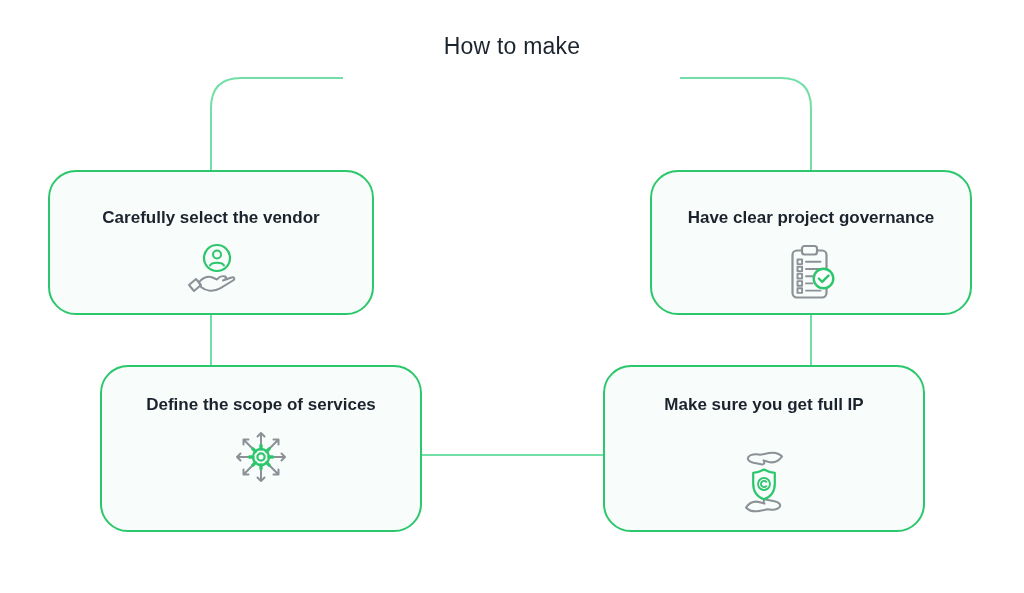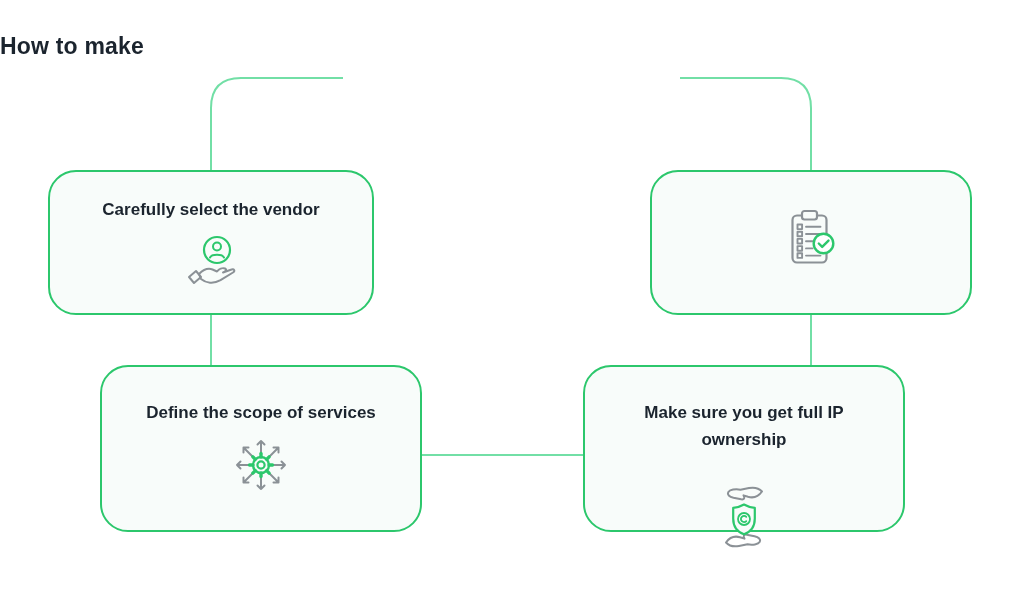--- a/index.html
+++ b/index.html
@@ -26,45 +26,45 @@
     position:absolute;inset:0;z-index:0;
   }
   .connectors path{
     fill:none;
     stroke:var(--connector-green);
     stroke-width:2;
   }
   .title{
     position:absolute;
     left:0;right:0;top:31px;
-    text-align:left;
+    text-align:center;
     font-size:23px;
-    font-weight:700;
+    font-weight:400;
     line-height:31.5px;
     letter-spacing:.2px;
     color:var(--text-dark);
     z-index:2;
   }
   .title span{display:block;}
   .card{
     position:absolute;
     background:var(--box-bg);
     border:2px solid var(--accent-green);
     border-radius:28px;
     display:flex;
     flex-direction:column;
     align-items:center;
     z-index:1;
   }
-  .card-top{width:326px;height:145px;padding-top:24px;}
-  .card-bottom{width:322px;height:167px;padding-top:32px;}
+  .card-top{width:326px;height:145px;padding-top:32px;}
+  .card-bottom{width:322px;height:167px;padding-top:24px;}
   #card-1{left:48px;top:170px;}
   #card-2{left:650px;top:170px;width:322px;}
   #card-3{left:100px;top:365px;}
-  #card-4{left:583px;top:365px;gap:25px;}
+  #card-4{left:603px;top:365px;gap:25px;}
   .card-heading{
     font-size:17px;
     font-weight:700;
     line-height:27px;
     color:var(--text-dark);
     text-align:center;
   }
   .card-heading span{display:block;}
   .card-icon{margin-top:12px;line-height:0;}
   .card-bottom .card-icon{margin-top:7px;}
@@ -101,20 +101,23 @@
         <circle class="st-green" cx="35" cy="15" r="13" stroke-width="2.2"></circle>
         <circle class="st-green" cx="35" cy="11.5" r="4" stroke-width="2"></circle>
         <path class="st-green" d="M28 22.5 C29.5 18.8 40.5 18.8 42 22.5" stroke-width="2"></path>
         <path class="st-gray" d="M7 42 L14 36 L19 42 L12 48 Z" stroke-width="2"></path>
         <path class="st-gray" d="M17 39 C21.5 34.5 26.5 33 30.5 34.5 L35 36.5 C37 34 40.5 32.5 43 33.5 C45 34.5 44 36.5 41 37.5 L49.5 34.5 C52 33.5 53.5 35.7 51 37.5 L38.5 45.2 C31.5 49.2 24 48.2 19 44 Z" stroke-width="2"></path>
       </svg>
     </div>
   </div>
 
   <div id="card-2" class="card card-top">
+    <div class="card-heading">
+      <span>Have clear project governance</span>
+    </div>
     <div class="card-icon">
       <svg class="icon-svg" viewBox="0 0 54 60" width="54" height="60">
         <rect class="st-gray" x="8.5" y="7.5" width="34" height="47" rx="4.5" stroke-width="2.2"></rect>
         <rect class="st-gray fill-bg" x="18" y="3" width="15" height="8.5" rx="2.5" stroke-width="2.2"></rect>
         <g stroke-width="1.9">
           <rect class="st-gray" x="13.5" y="16.5" width="4.6" height="4.6"></rect>
           <path class="st-gray" d="M22 18.8 H36.5"></path>
           <rect class="st-gray" x="13.5" y="23.7" width="4.6" height="4.6"></rect>
           <path class="st-gray" d="M22 26 H36.5"></path>
           <rect class="st-gray" x="13.5" y="30.9" width="4.6" height="4.6"></rect>
@@ -160,21 +163,20 @@
             <path d="M22.86 40.14 L25.34 37.66"></path>
           </g>
         </g>
       </svg>
     </div>
   </div>
 
   <div id="card-4" class="card card-bottom">
     <div class="card-heading">
       <span>Make sure you get full IP</span>
-      <span>ownership</span>
     </div>
     <div class="card-icon">
       <svg class="icon-svg" viewBox="0 0 56 64" width="56" height="64">
         <path class="st-gray" stroke-width="2" d="M10 57.5 C13.5 52.5 19 50.8 24 52.2 L28.5 53.6 C26.8 51.2 27.8 49.2 30.8 49.7 L38.5 51.2 C42.8 52.2 45 54.6 43.8 56.8 C42.3 59.4 36.5 60.3 31.5 59.3 L23 61 C17.5 62 12.8 60.6 10 57.5 Z"></path>
         <g transform="rotate(180 28 32)">
           <path class="st-gray" stroke-width="2" d="M10 57.5 C13.5 52.5 19 50.8 24 52.2 L28.5 53.6 C26.8 51.2 27.8 49.2 30.8 49.7 L38.5 51.2 C42.8 52.2 45 54.6 43.8 56.8 C42.3 59.4 36.5 60.3 31.5 59.3 L23 61 C17.5 62 12.8 60.6 10 57.5 Z"></path>
         </g>
         <path class="st-green fill-bg" stroke-width="2.2" d="M28 19.5 C31.3 21.4 35.2 22.6 38.8 22.9 V33.5 C38.8 42 34.1 47.1 28 49.3 C21.9 47.1 17.2 42 17.2 33.5 V22.9 C20.8 22.6 24.7 21.4 28 19.5 Z"></path>
         <circle class="st-green" cx="28" cy="34" r="6" stroke-width="1.8"></circle>
         <path class="st-green" stroke-width="1.8" d="M30.3 31.9 A3.1 3.1 0 1 0 30.3 36.1"></path>

